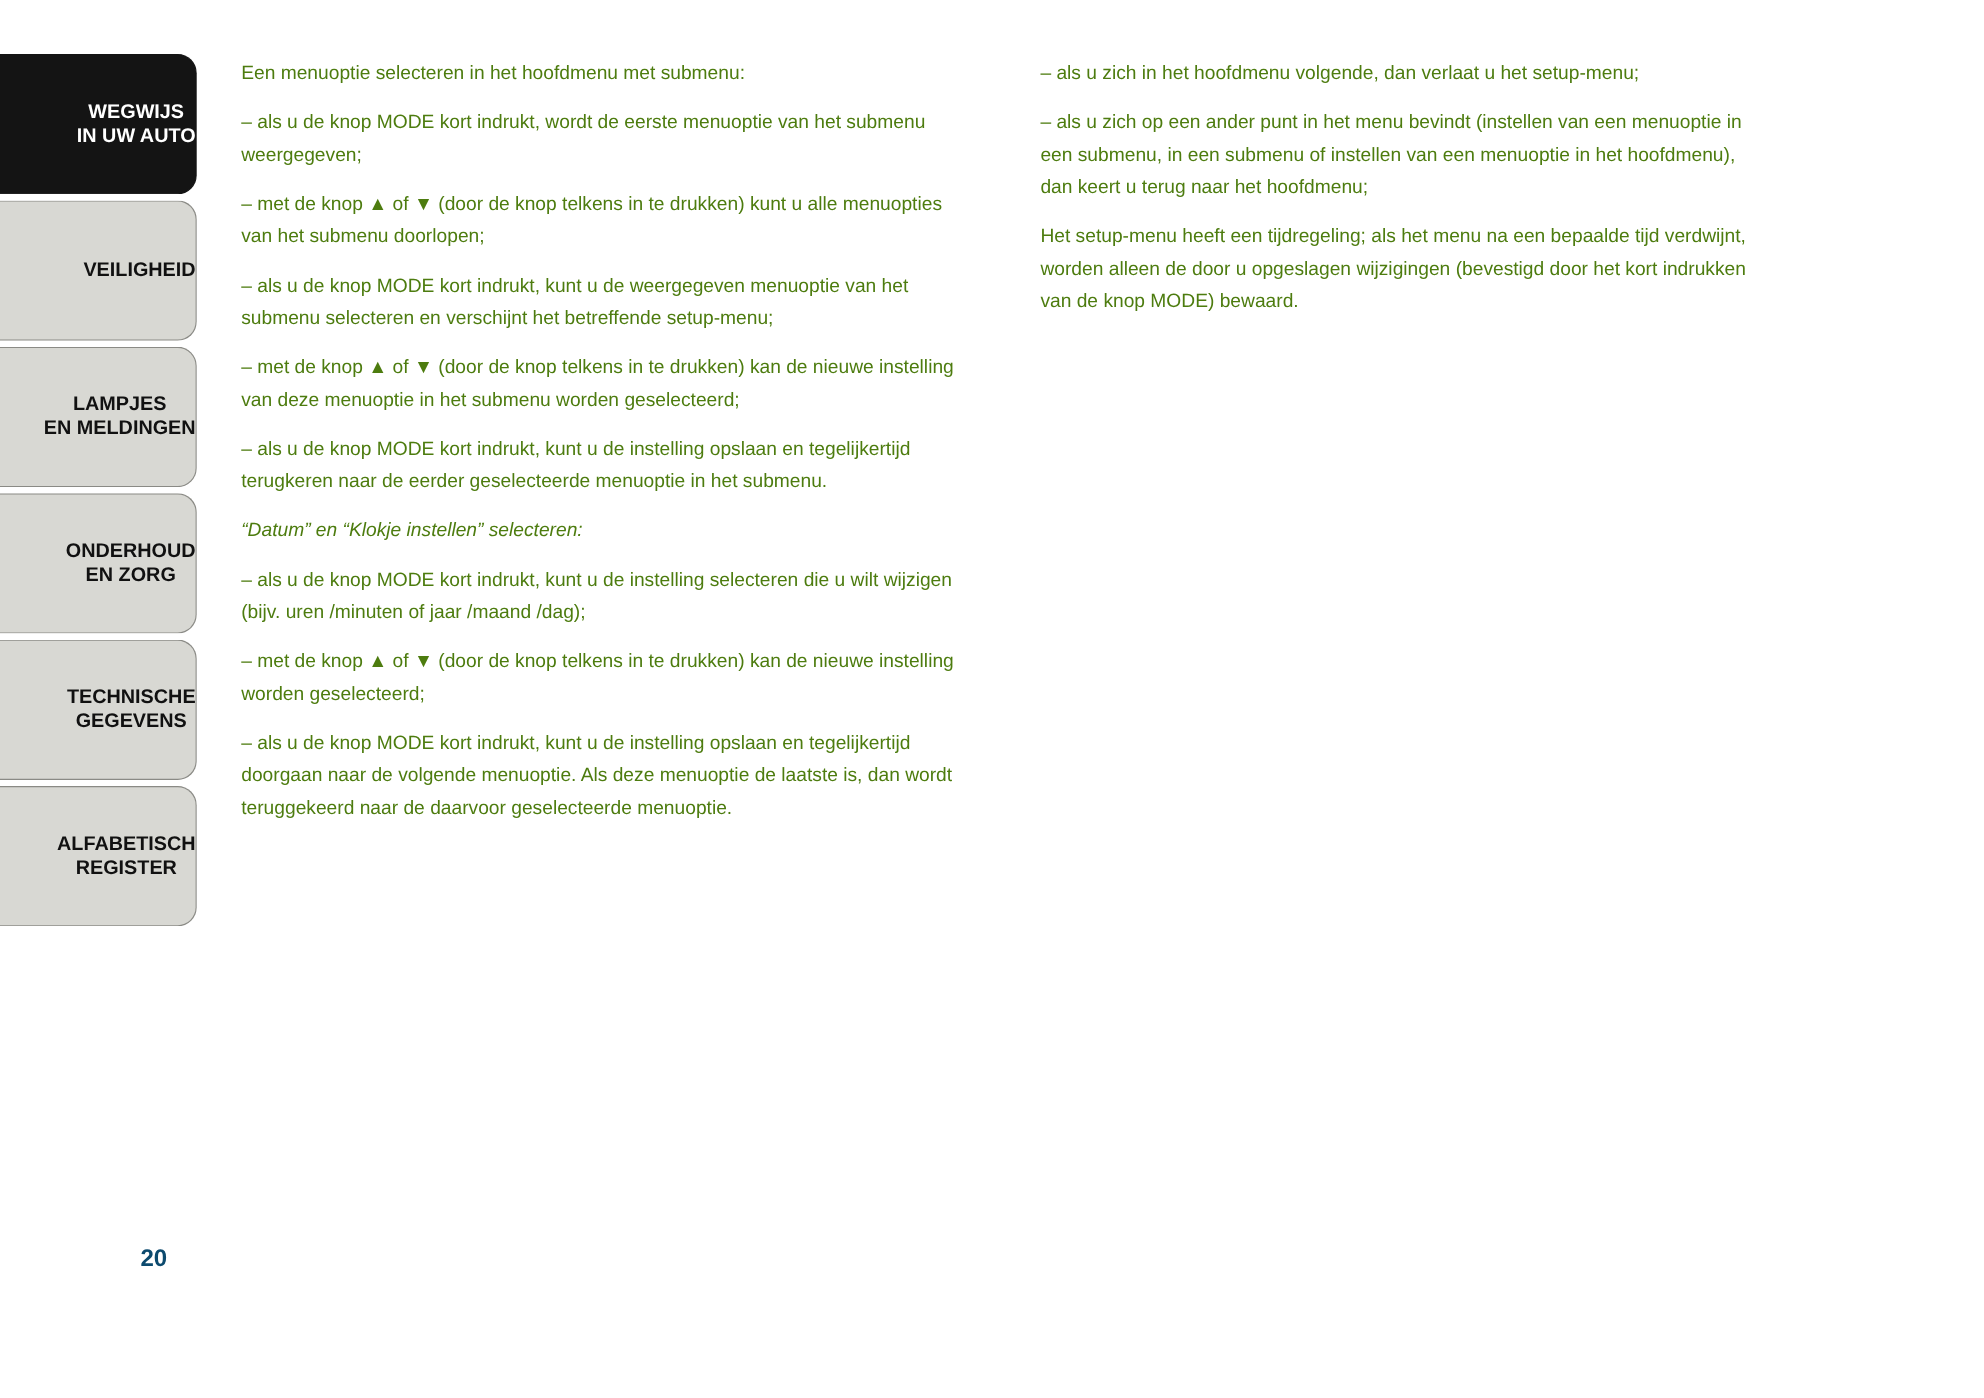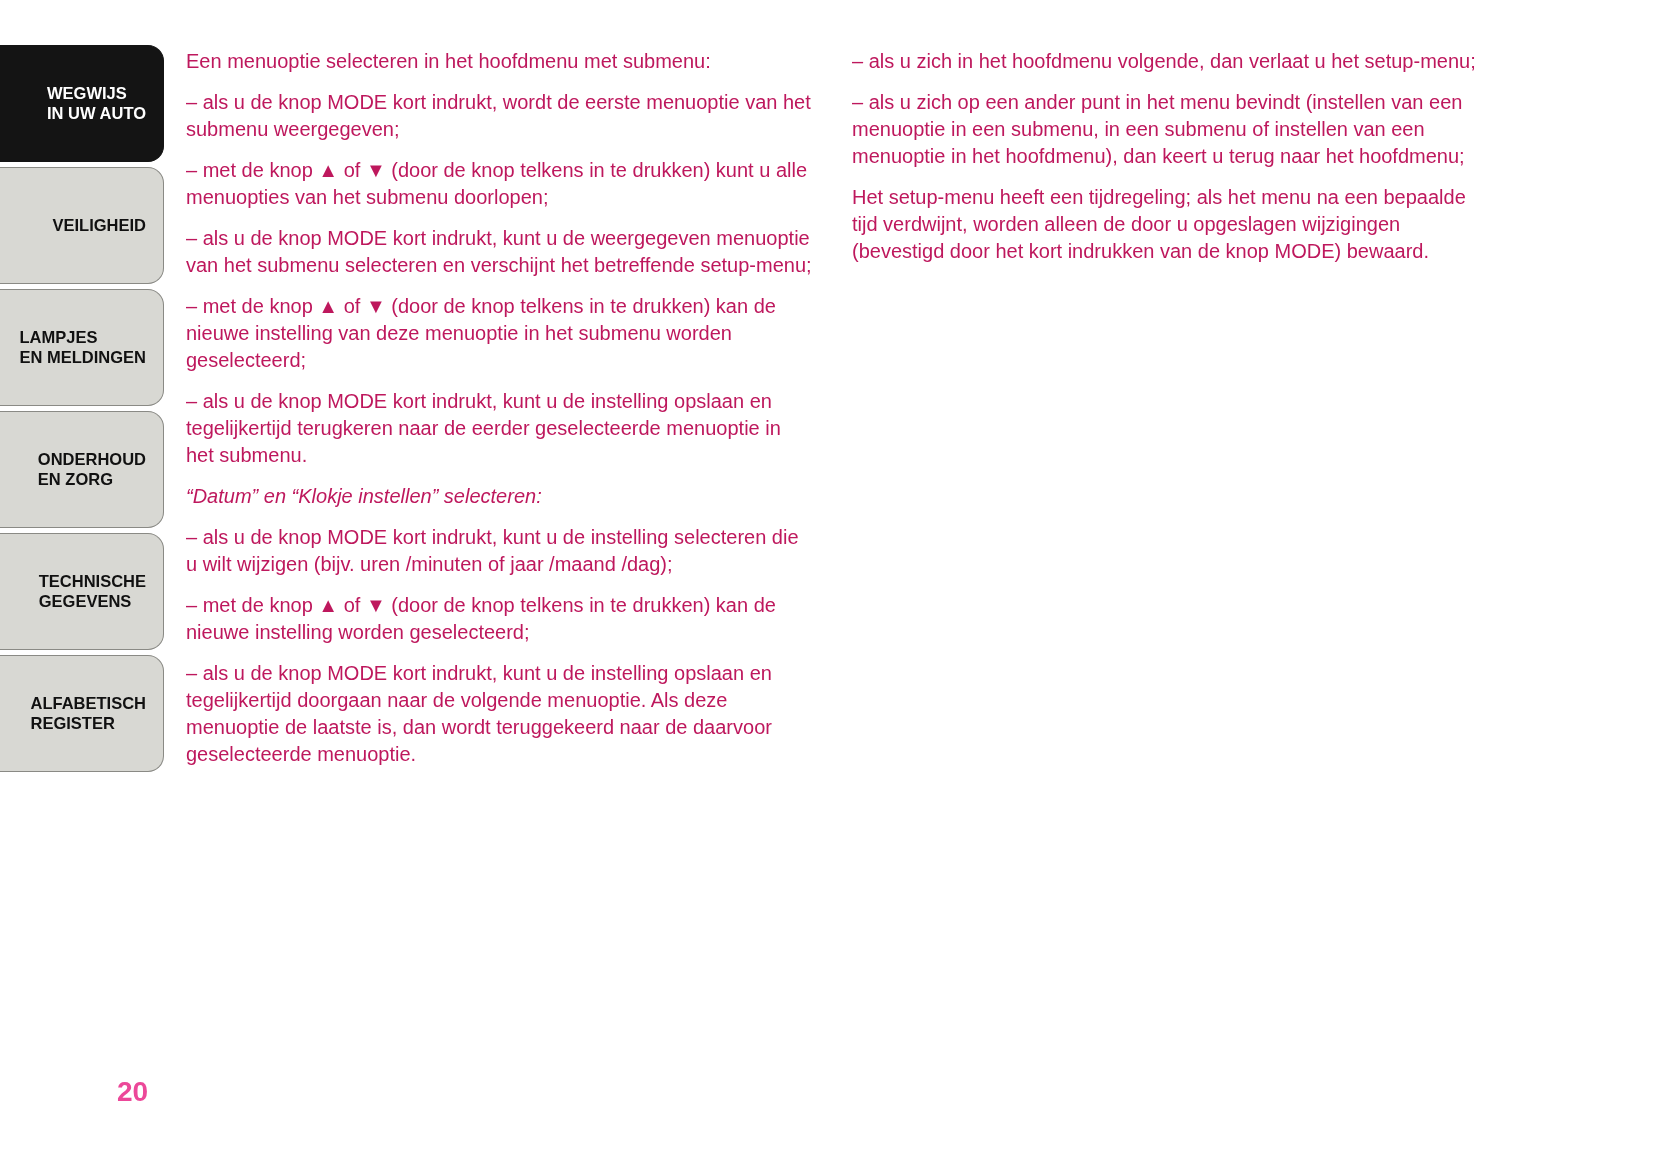--- a/index.html
+++ b/index.html
@@ -25,55 +25,55 @@
     box-sizing: border-box;
     height: 117px;
     margin-bottom: 5px;
     background: #d8d8d3;
     border: 1px solid #8a8a85;
     border-left: none;
     border-radius: 0 16px 16px 0;
     display: flex;
     align-items: center;
     justify-content: flex-end;
-    padding-right: 17px;
-    text-align: left;
+    padding-right: 0;
+    text-align: center;
     font-weight: bold;
     font-size: 16.5px;
     line-height: 1.2;
     color: #111111;
     white-space: pre-line;
   }
   .tab.active {
     background: #141414;
     border-color: #141414;
     color: #ffffff;
   }
   .col {
     position: absolute;
     top: 48px;
   }
   .col-left  { left: 186px; width: 626px; }
   .col-right { left: 852px; width: 624px; }
   .col p {
-    margin: 0 0 14px 0;
-    font-size: 20px;
+    margin: 0 0 14px 15px;
+    font-size: 16px;
     line-height: 27px;
-    color: #be185d;
+    color: #4d7c0f;
   }
   .col p.em {
     font-style: italic;
   }
   .page-number {
     position: absolute;
     left: 117px;
-    top: 1076px;
-    font-size: 28px;
+    top: 1038px;
+    font-size: 20px;
     font-weight: bold;
-    color: #ec4899;
+    color: #0c4a6e;
   }
 </style>
 </head>
 <body>
 
 <div class="page">
 
   <nav class="sidebar">
     <div class="tab active">WEGWIJS
 IN UW AUTO</div>

